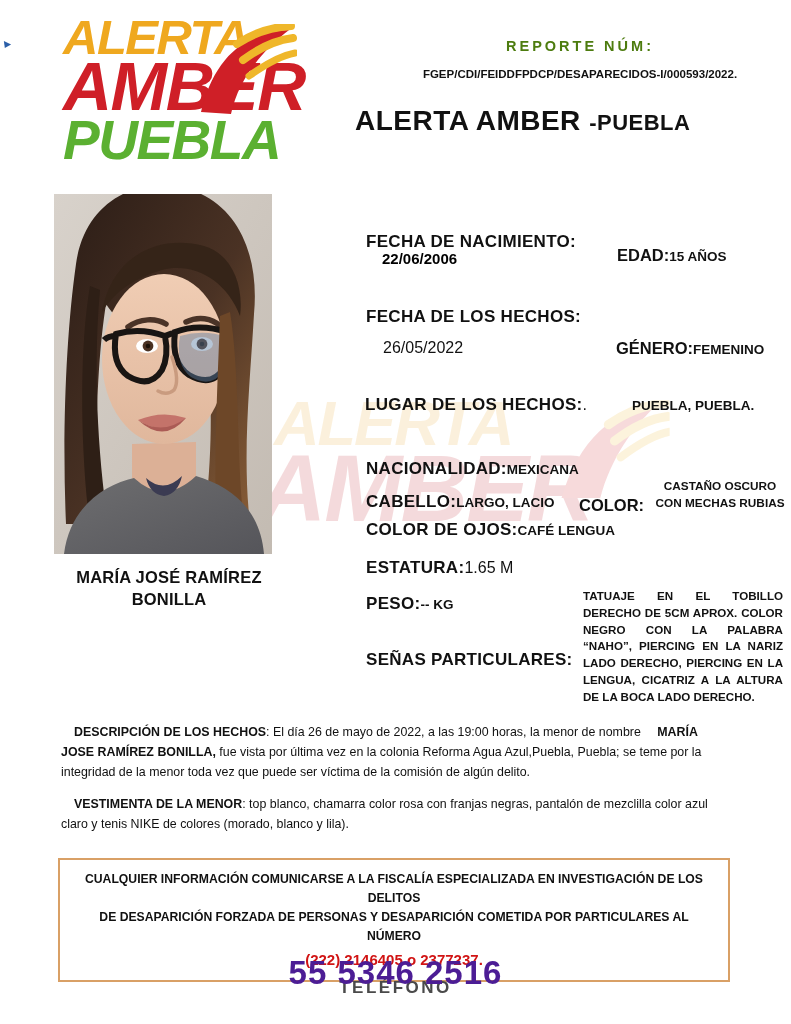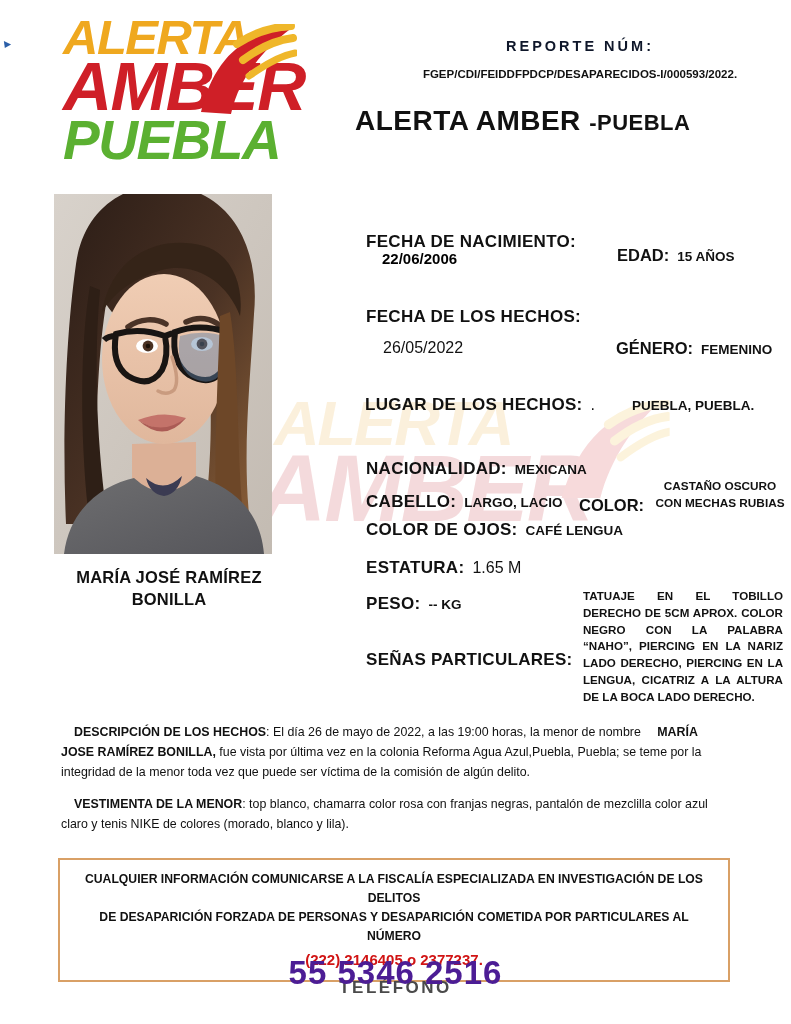--- a/index.html
+++ b/index.html
@@ -61,41 +61,41 @@
   .photo-name{
     position:absolute;left:34px;top:566px;width:270px;
     text-align:center;font-size:16.5px;font-weight:bold;
     line-height:1.35;z-index:3;letter-spacing:.2px;
   }
 
   
   .rep-title{
     position:absolute;left:430px;top:38px;width:300px;
     text-align:center;font-size:14.5px;font-weight:bold;
-    letter-spacing:3px;color:#0f172a;z-index:3;
+    letter-spacing:3px;color:#4d7c0f;z-index:3;
   }
   .rep-num{
     position:absolute;left:400px;top:68px;width:360px;
     text-align:center;font-size:11.5px;font-weight:bold;z-index:3;
   }
   .main-title{
     position:absolute;left:355px;top:105px;width:400px;
     font-size:28px;font-weight:bold;letter-spacing:.5px;z-index:3;
   }
   .main-title .sm{font-size:22px;}
 
   
   .fld{position:absolute;z-index:3;}
   .lbl{font-weight:bold;font-size:17px;letter-spacing:.3px;}
   .val{font-size:13.5px;font-weight:bold;}
   .val-red{font-size:15px;font-weight:bold;color:#000000;}
   .val-plain{font-size:16px;}
   .rt-lbl{font-weight:bold;font-size:16.5px;}
 
-  .inline{display:flex;align-items:baseline;gap:8px;}
+  .inline{display:flex;align-items:baseline;}
 
   
   .senas-text{
     position:absolute;left:583px;top:588px;width:200px;
     font-size:11.6px;font-weight:bold;line-height:1.45;
     text-align:justify;text-align-last:left;z-index:3;
   }
   .color-val{
     position:absolute;left:655px;top:478px;width:130px;
     font-size:11.8px;font-weight:bold;line-height:1.45;

